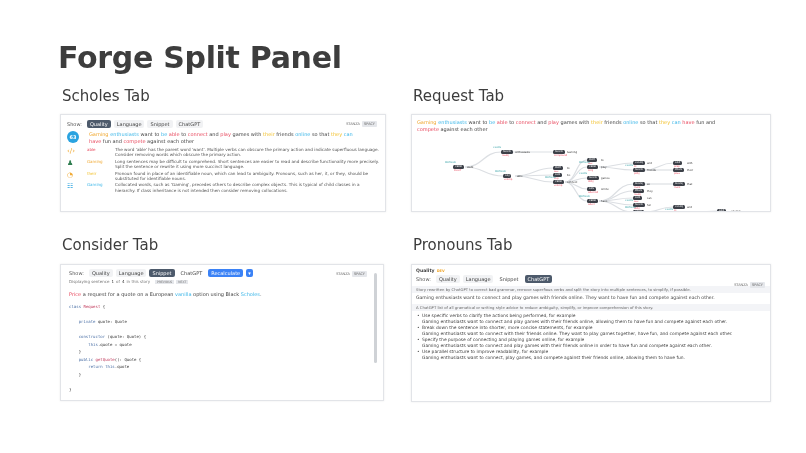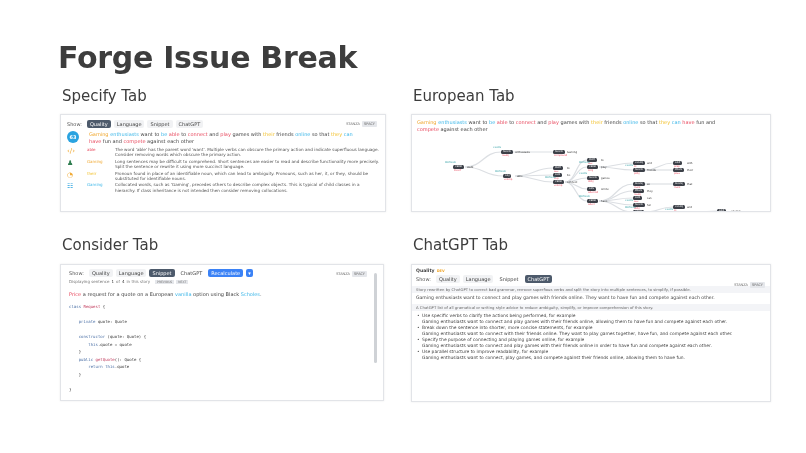--- a/index.html
+++ b/index.html
@@ -37,26 +37,26 @@
   .gpt-main { font-size: 4.6px; color: #444; padding: 2px 4px; }
   .gpt-list { list-style: none; padding-left: 10px; }
   .gpt-list li { font-size: 4.4px; line-height: 6px; color: #444; position: relative; }
   .gpt-list li::before { content: "\2022"; position: absolute; left: -5px; }
   .gpt-list .ex { display: block; }
   .dev-badge { color: #f0a830; font-size: 3.5px; margin-left: 2px; }
 </style>
 </head>
 <body>
 
-<div class="title">Forge Issue Break</div>
-
-<div class="section-label" style="left:62px;top:87px;">Specify Tab</div>
-<div class="section-label" style="left:413px;top:87px;">European Tab</div>
+<div class="title">Forge Split Panel</div>
+
+<div class="section-label" style="left:62px;top:87px;">Scholes Tab</div>
+<div class="section-label" style="left:413px;top:87px;">Request Tab</div>
 <div class="section-label" style="left:62px;top:236px;">Consider Tab</div>
-<div class="section-label" style="left:413px;top:236px;">ChatGPT Tab</div>
+<div class="section-label" style="left:413px;top:236px;">Pronouns Tab</div>
 
 <div class="panel" style="left:60px;top:114px;width:326px;height:98px;padding:5px 6px;">
   <div class="tabs">
     <span class="tab-show">Show:</span>
     <span class="tab active">Quality</span>
     <span class="tab">Language</span>
     <span class="tab">Snippet</span>
     <span class="tab">ChatGPT</span>
   </div>
   <div class="engine" style="top:6px;">

